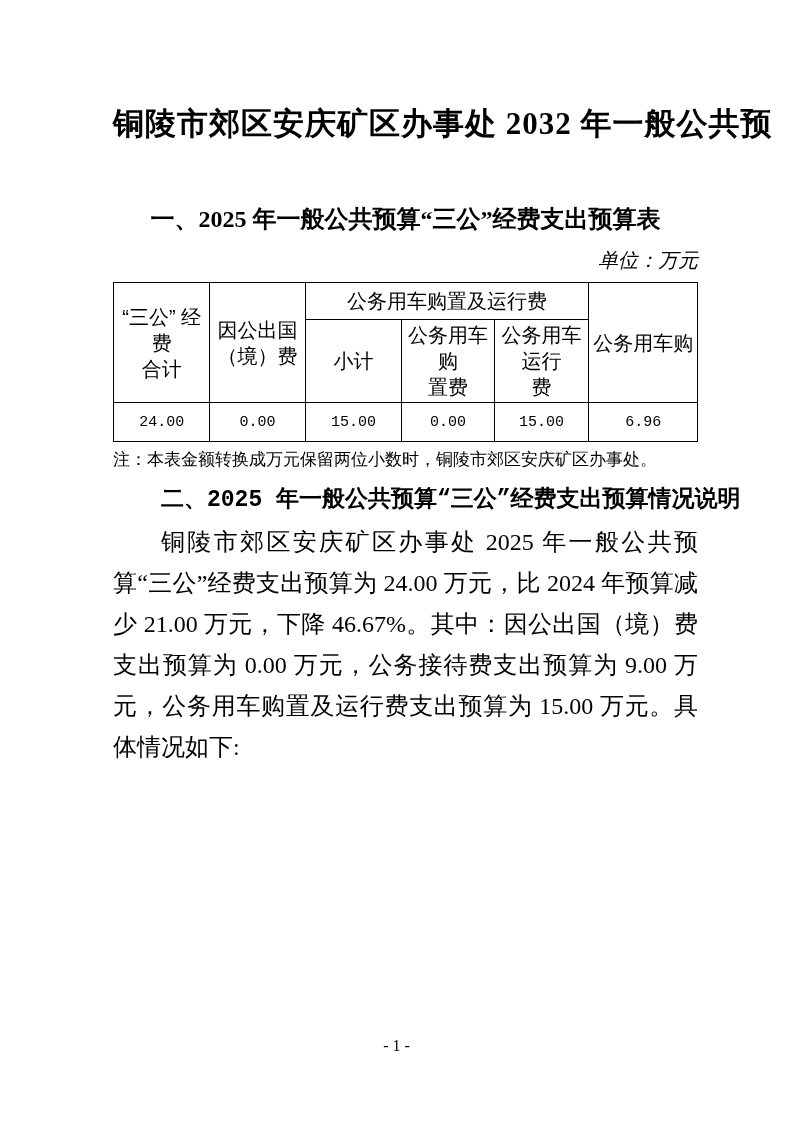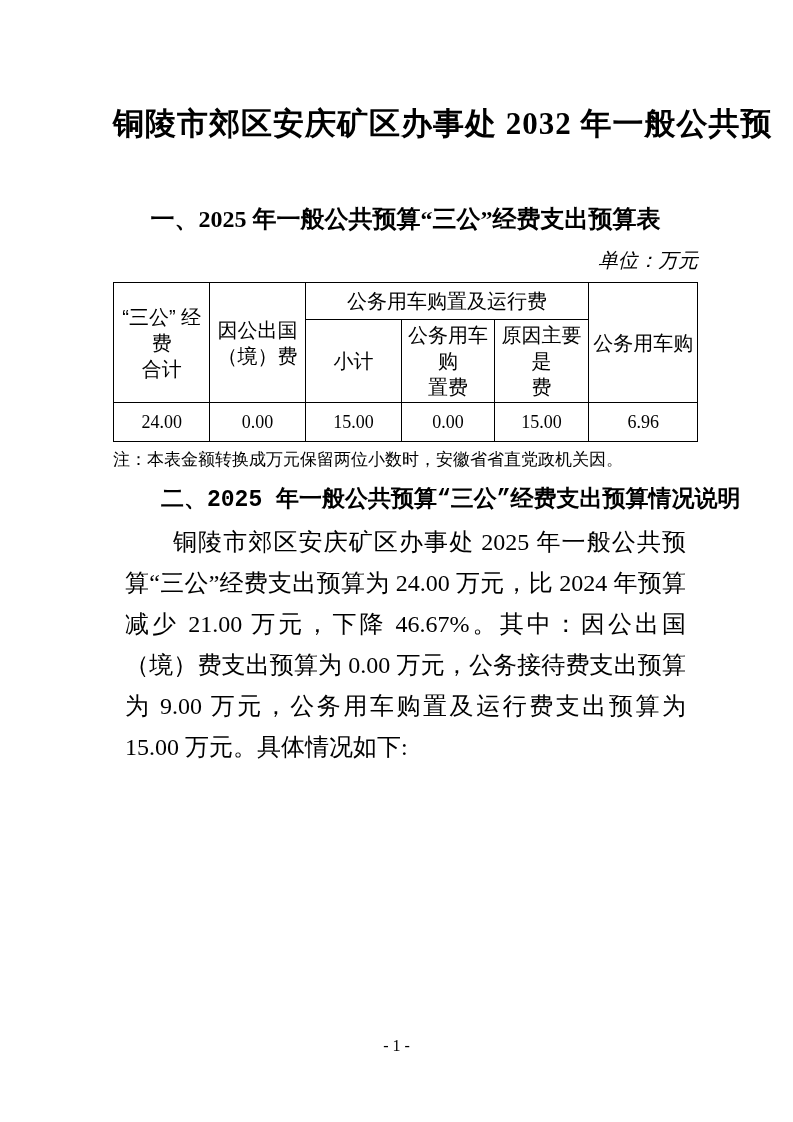--- a/index.html
+++ b/index.html
@@ -59,39 +59,39 @@
     font-weight:normal;
     font-size:20px;
     line-height:26px;
     white-space:pre-line;
     text-align:center;
   }
   tr.row-span-header th { height:32px; }
   tr.row-sub-header th { height:56px; }
   tr.row-data td {
     height:34px;
-    font-size:18px;
-    font-family:Liberation Serif, serif;
+    font-size:15px;
+    font-family:Liberation Mono, monospace;
   }
   .table-note {
     margin-top:7px;
     font-size:17px;
     line-height:21px;
   }
   .h2 {
     margin-top:13px;
     font-family:Liberation Mono, monospace;
     font-weight:bold;
     font-size:23px;
     line-height:34px;
     text-indent:48px;
     white-space:nowrap;
   }
   .body-text p {
-    margin:12px;
+    margin:0;
     font-size:24px;
     line-height:41px;
     text-align:justify;
     text-indent:48px;
   }
   .body-text p:first-child { margin-top:5px; }
   .lead-bold { font-weight:bold; }
   .page-number {
     position:absolute;
     left:0; top:1036px;
@@ -130,35 +130,35 @@
 合计</th>
           <th rowspan="2">因公出国
 （境）费</th>
           <th colspan="3">公务用车购置及运行费</th>
           <th rowspan="2">公务用车购</th>
         </tr>
         <tr class="row-sub-header">
           <th>小计</th>
           <th>公务用车购
 置费</th>
-          <th>原因主要是
+          <th>公务用车运行
 费</th>
         </tr>
         <tr class="row-data">
           <td>24.00</td>
           <td>0.00</td>
           <td>15.00</td>
           <td>0.00</td>
           <td>15.00</td>
           <td>6.96</td>
         </tr>
       </tbody>
     </table>
 
-    <div class="table-note">注：本表金额转换成万元保留两位小数时，安徽省省直党政机关因。</div>
+    <div class="table-note">注：本表金额转换成万元保留两位小数时，铜陵市郊区安庆矿区办事处。</div>
 
     <div class="h2">二、2025 年一般公共预算“三公”经费支出预算情况说明</div>
 
     <div class="body-text">
       <p>铜陵市郊区安庆矿区办事处 2025 年一般公共预算“三公”经费支出预算为 24.00 万元，比 2024 年预算减少 21.00 万元，下降 46.67%。其中：因公出国（境）费支出预算为 0.00 万元，公务接待费支出预算为 9.00 万元，公务用车购置及运行费支出预算为 15.00 万元。具体情况如下:</p>
     </div>
 
   </div>
 
   <div class="page-number">- 1 -</div>

